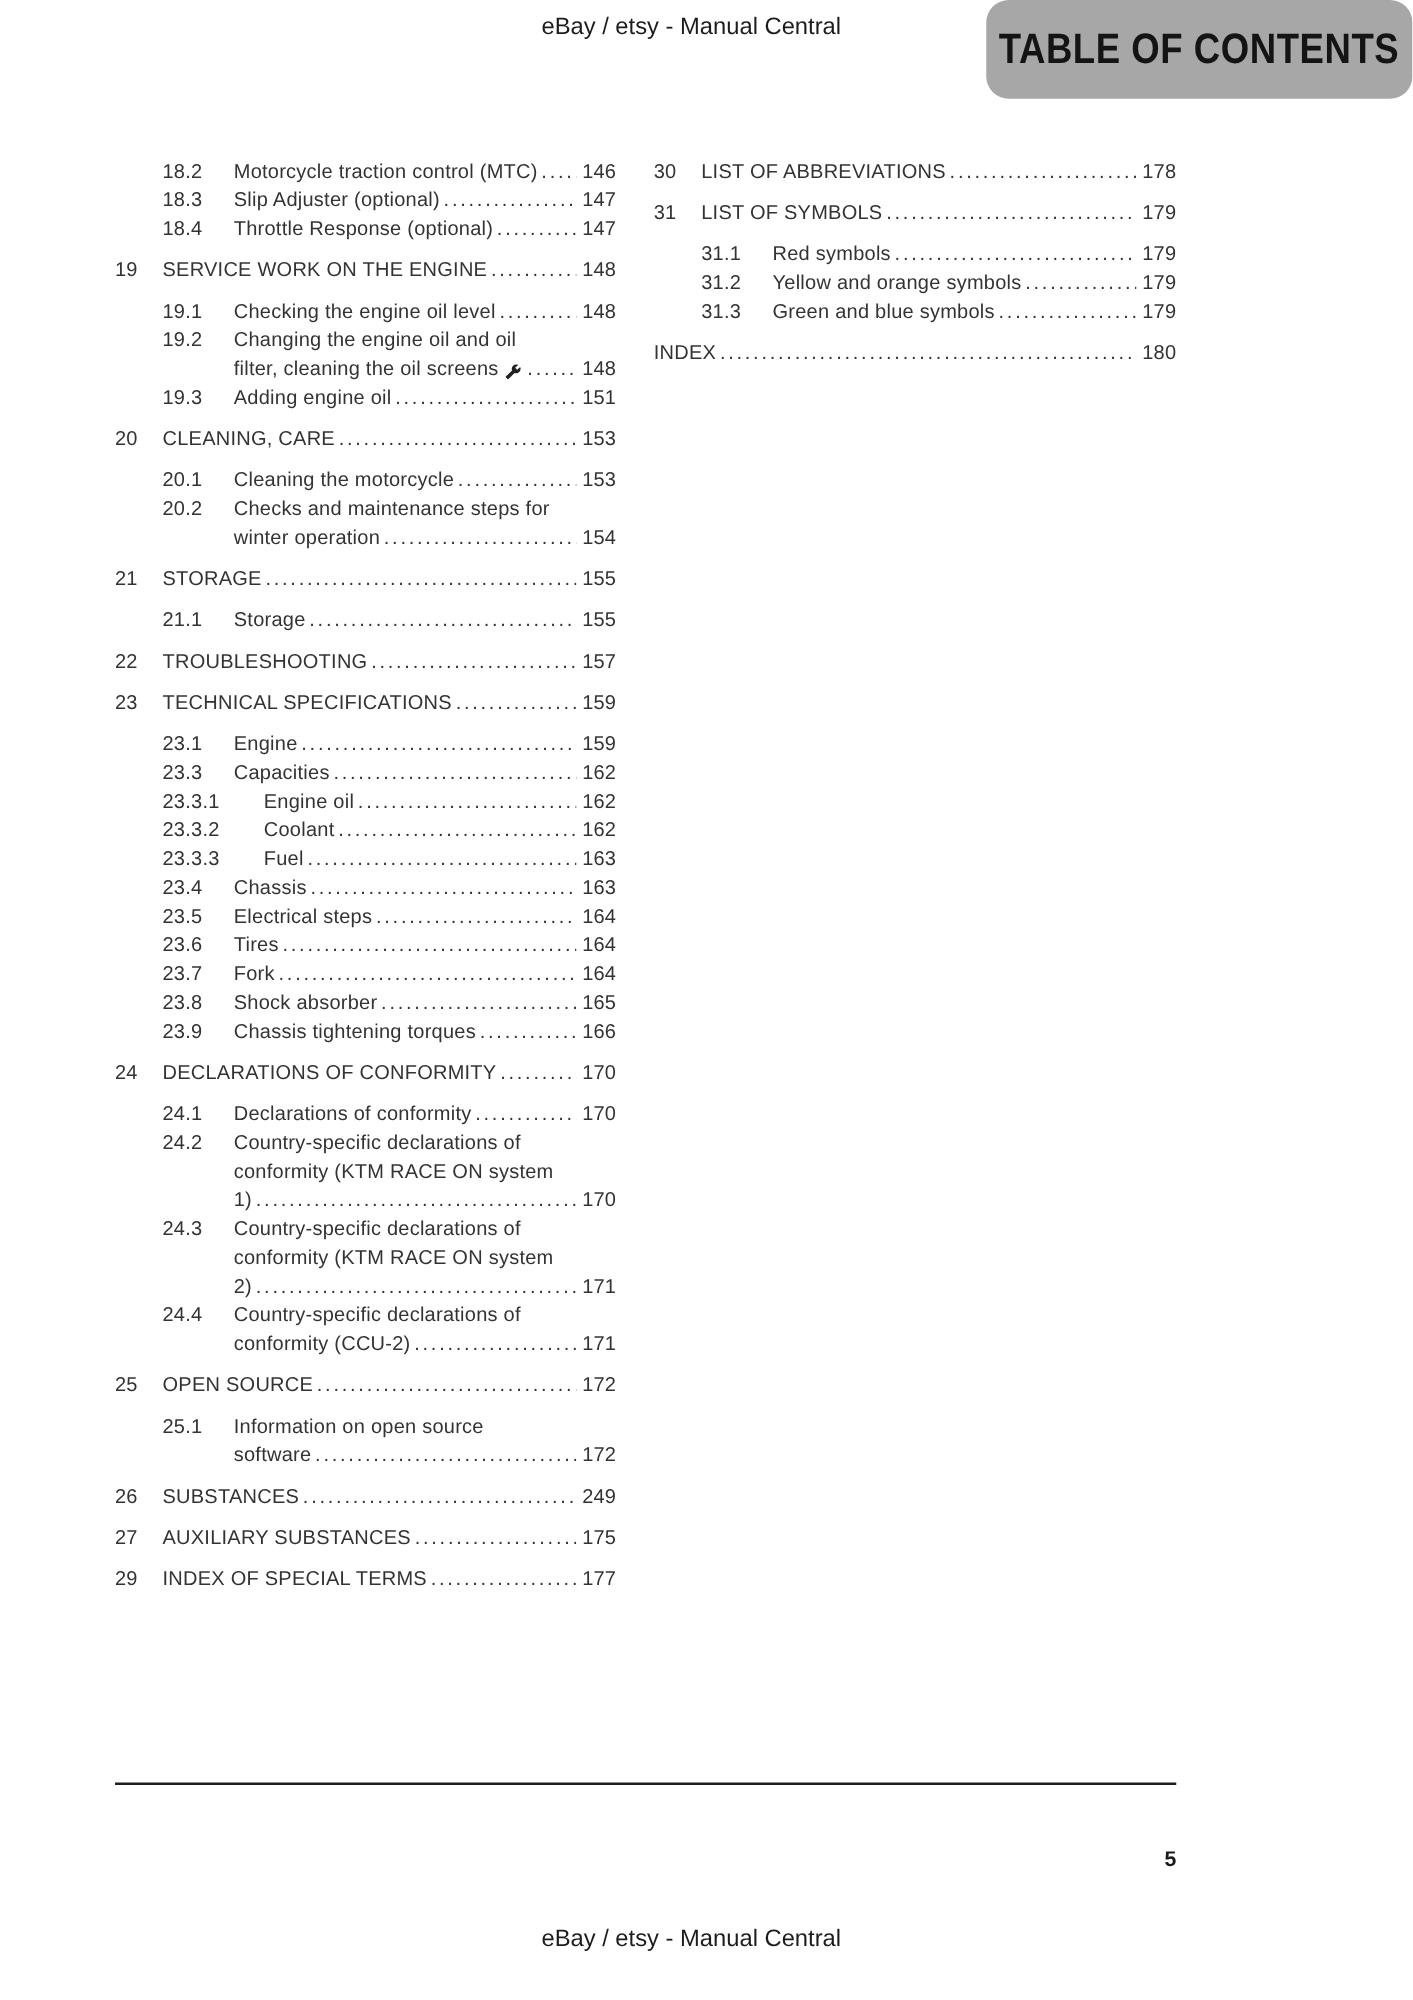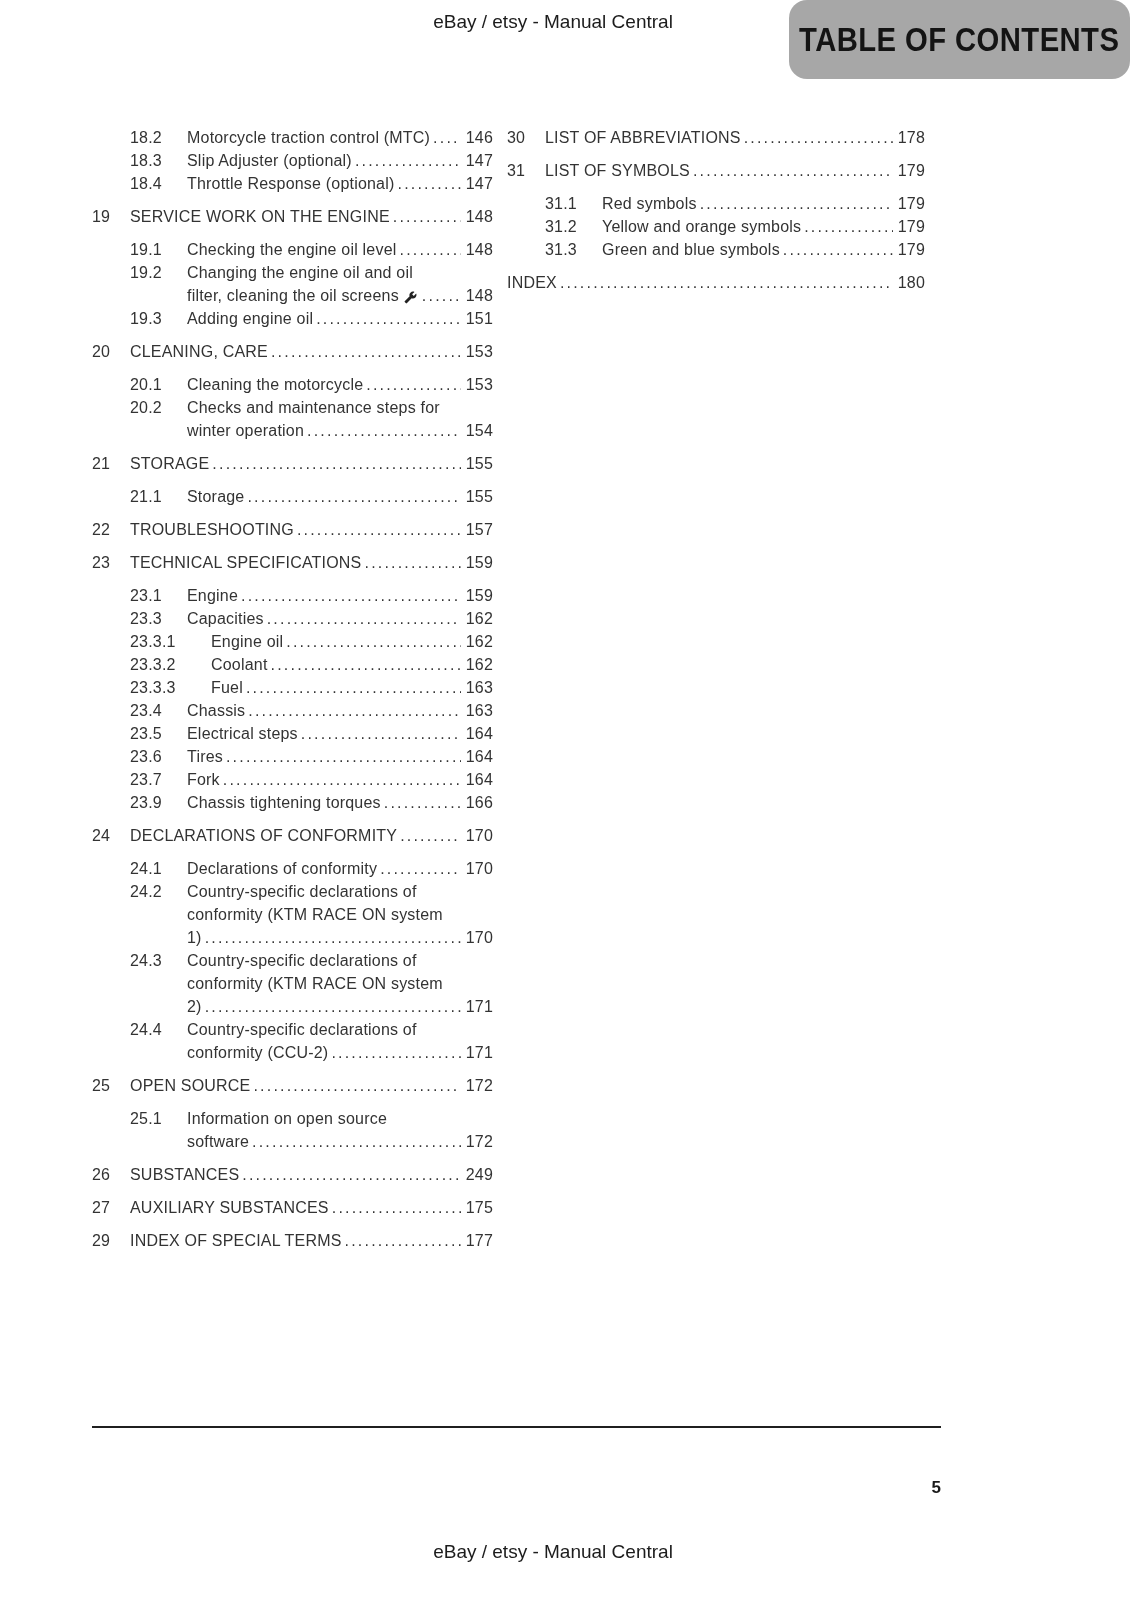--- a/index.html
+++ b/index.html
@@ -40,21 +40,21 @@
     letter-spacing: 0.5px;
   }
 
   
   .toc {
     position: absolute;
     top: 126px; left: 92px;
     display: flex;
   }
   .col { width: 401px; }
-  .col + .col { margin-left: 14px; width: 418px; }
+  .col + .col { margin-left: 30px; width: 418px; }
 
   .entry {
     display: flex;
     font-size: 16px;
     line-height: 23px;
     letter-spacing: 0.2px;
   }
   .entry .num { flex: none; }
   .entry.section { margin: 10px 0; }
   .col .entry.section:first-child { margin-top: 0; }
@@ -357,20 +357,30 @@
         <span class="num">23.7</span>
         <div class="body">
           <div class="line last">
             <span class="txt">Fork</span>
             <span class="dots"></span>
             <span class="page">164</span>
           </div>
         </div>
       </div>
       <div class="entry sub">
+        <span class="num">23.8</span>
+        <div class="body">
+          <div class="line last">
+            <span class="txt">Shock absorber</span>
+            <span class="dots"></span>
+            <span class="page">165</span>
+          </div>
+        </div>
+      </div>
+      <div class="entry sub">
         <span class="num">23.9</span>
         <div class="body">
           <div class="line last">
             <span class="txt">Chassis tightening torques</span>
             <span class="dots"></span>
             <span class="page">166</span>
           </div>
         </div>
       </div>
       <div class="entry section">

